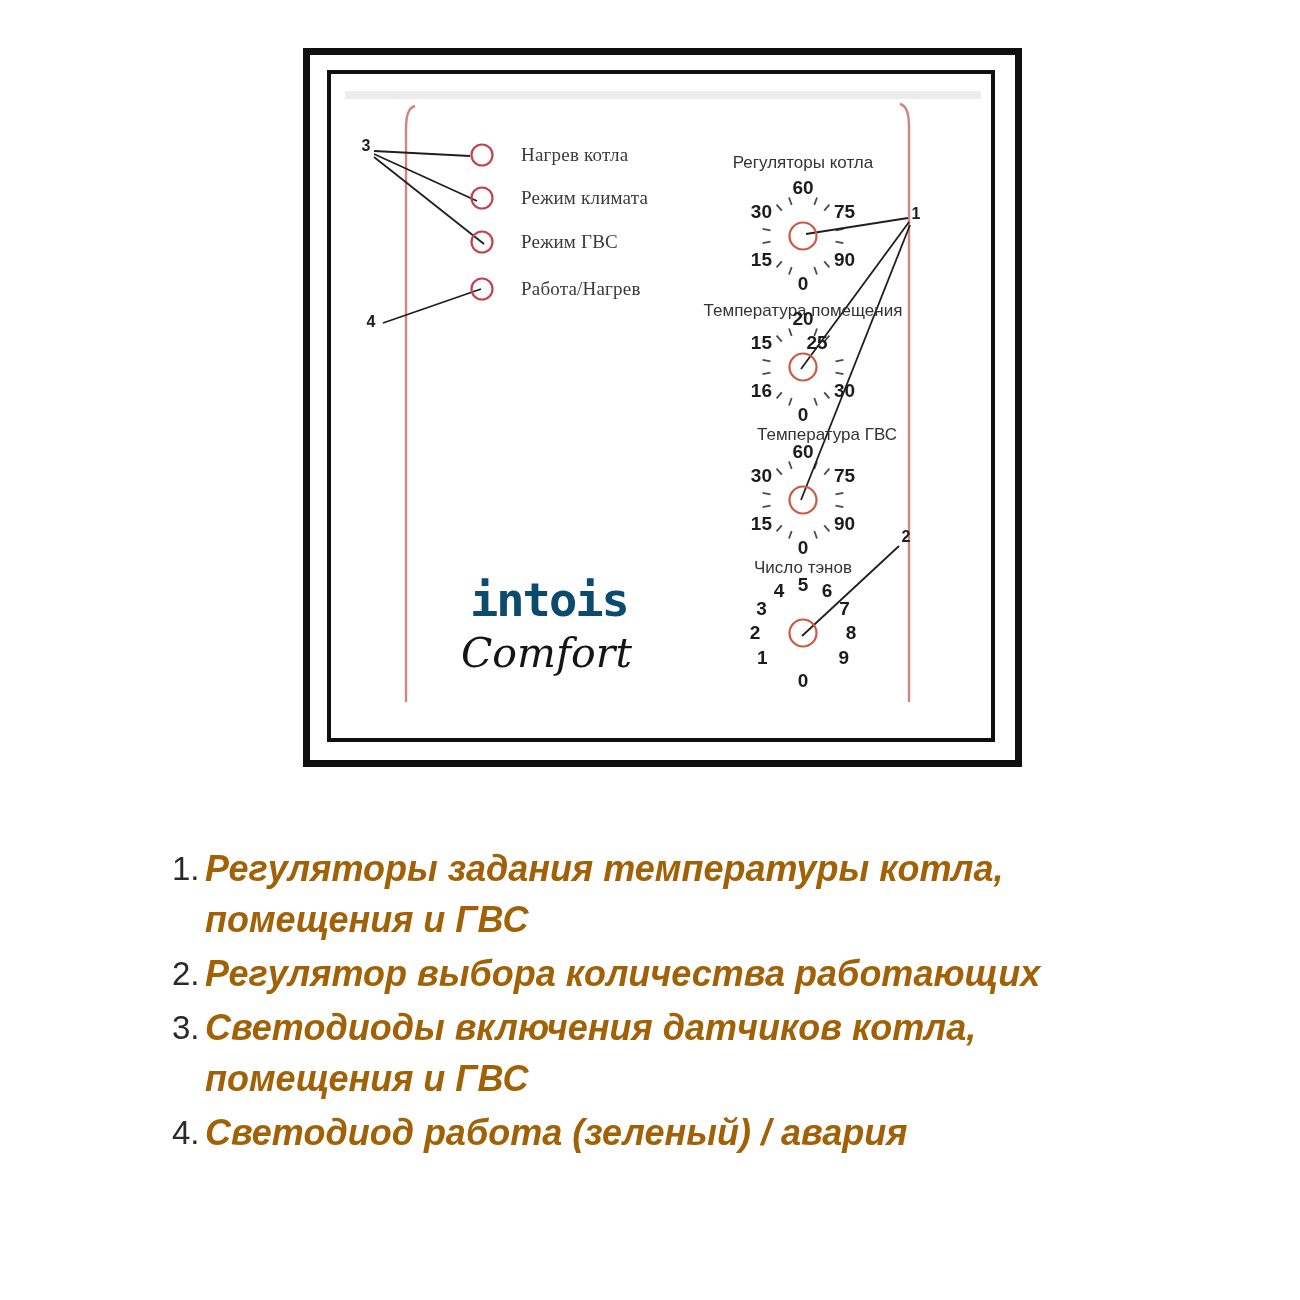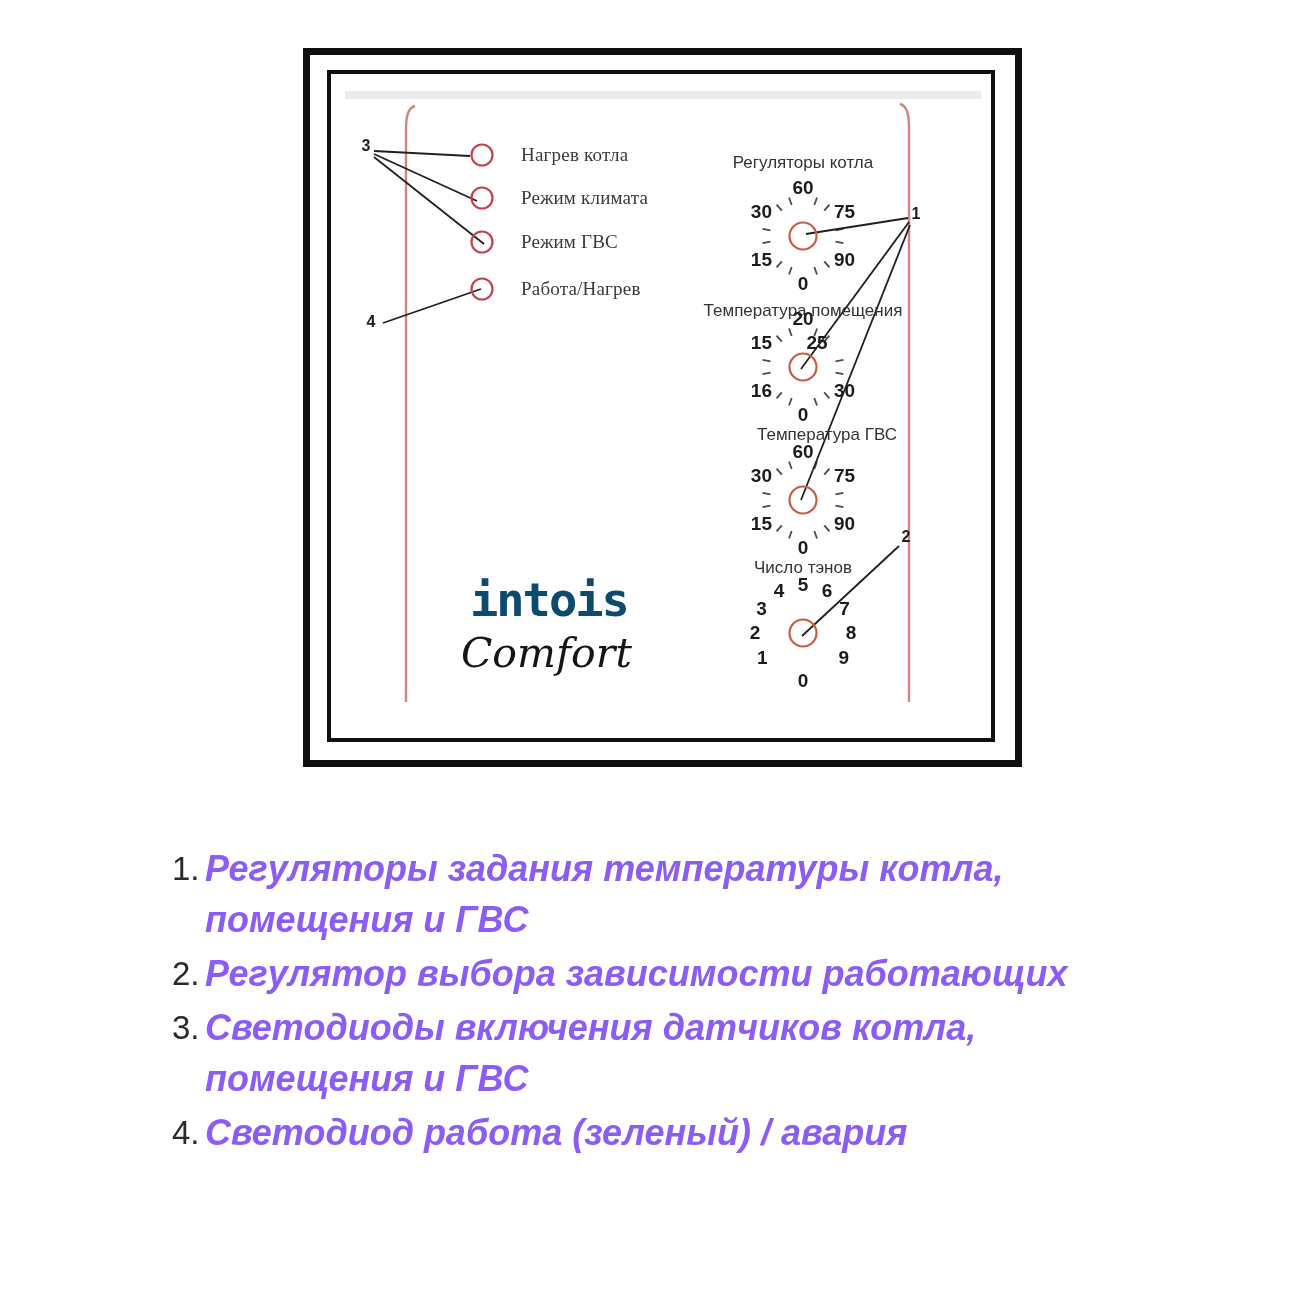--- a/index.html
+++ b/index.html
@@ -14,21 +14,21 @@
   #overlay{left:0;top:0;pointer-events:none;}
   .led-label{position:absolute;font-size:19px;color:#3a3a3a;transform:translateY(-50%);white-space:nowrap;letter-spacing:0.2px;font-family:Liberation Serif, serif;}
   .dial-title{position:absolute;font-size:17px;color:#333333;transform:translate(-50%,-50%);white-space:nowrap;}
   .dial-num{position:absolute;font-size:19px;font-weight:700;color:#1c1c1c;transform:translate(-50%,-50%);}
   .callout-num{position:absolute;font-size:16px;font-weight:700;color:#1c1c1c;transform:translate(-50%,-50%);}
   #logo-brand{font-family:"DejaVu Sans Mono",monospace;font-weight:700;font-size:47px;letter-spacing:-2px;color:#0c4a6e;}
   #logo-script{font-family:"DejaVu Serif",serif;font-style:italic;font-size:41px;color:#151515;}
   #legend{left:172px;top:843px;width:1020px;}
   .legend-item{display:flex;margin-bottom:3px;}
   .legend-num{width:33px;flex:none;font-size:33px;line-height:51px;color:#2a2a2a;}
-  .legend-text{font-size:36px;font-weight:700;font-style:italic;line-height:51px;color:#8b5cf6;}
+  .legend-text{font-size:36px;font-weight:700;font-style:italic;line-height:51px;color:#a16207;}
   .legend-text div{white-space:nowrap;}
 </style>
 </head>
 <body>
 
 <div id="outer-frame" class="abs"></div>
 <div id="inner-frame" class="abs"></div>
 <div id="strip" class="abs"></div>
 
 <svg id="overlay" class="abs" width="1300" height="1300" viewBox="0 0 1300 1300">
@@ -144,21 +144,21 @@
     <div class="legend-item">
       <div class="legend-num">1.</div>
       <div class="legend-text">
         <div>Регуляторы задания температуры котла,</div>
         <div>помещения и ГВС</div>
       </div>
     </div>
     <div class="legend-item">
       <div class="legend-num">2.</div>
       <div class="legend-text">
-        <div>Регулятор выбора зависимости работающих</div>
+        <div>Регулятор выбора количества работающих</div>
       </div>
     </div>
     <div class="legend-item">
       <div class="legend-num">3.</div>
       <div class="legend-text">
         <div>Светодиоды включения датчиков котла,</div>
         <div>помещения и ГВС</div>
       </div>
     </div>
     <div class="legend-item">

